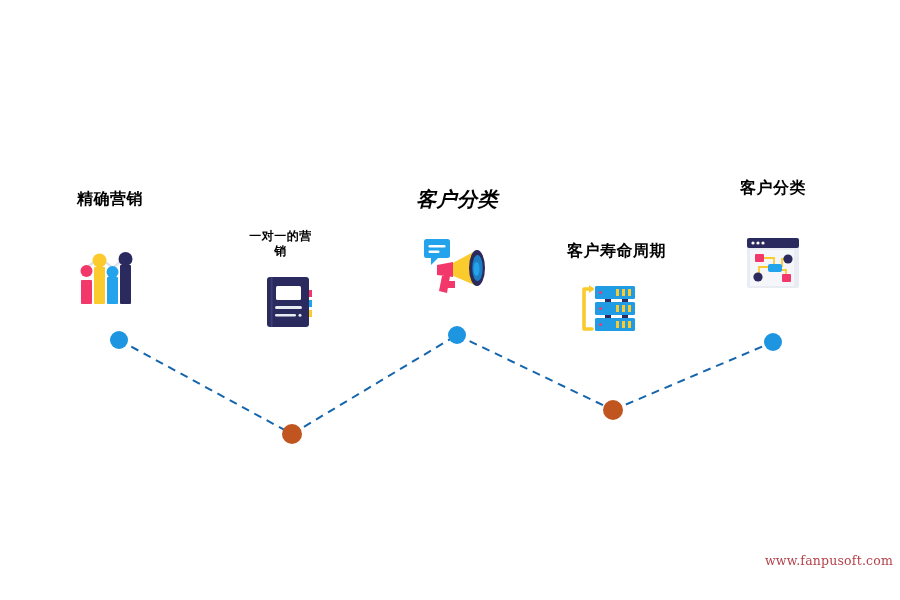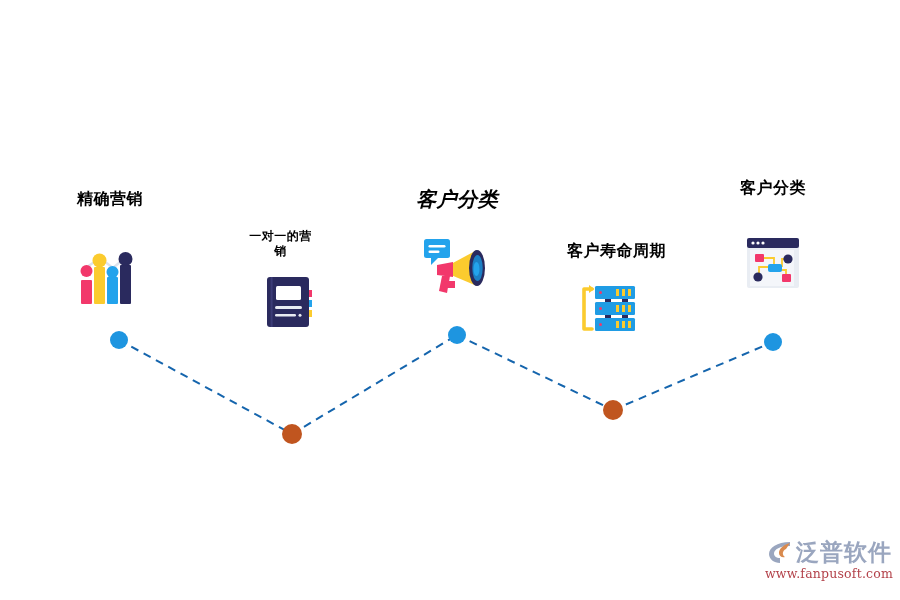--- a/index.html
+++ b/index.html
@@ -178,23 +178,16 @@
   <div id="label-layer" class="layer">
       <div class="node-label" style="left: 62px; top: 189px; width: 96px; font-size: 16px;">精确营销</div>
       <div class="node-label" style="left: 228px; top: 229px; width: 105px; font-size: 12px;">一对一的营
 销</div>
       <div class="node-label" style="left: 409px; top: 187px; width: 96px; font-size: 20px; font-style: italic;">客户分类</div>
       <div class="node-label" style="left: 554px; top: 241px; width: 125px; font-size: 16px;">客户寿命周期</div>
       <div class="node-label" style="left: 725px; top: 178px; width: 96px; font-size: 16px;">客户分类</div>
     </div>
 
   <div id="watermark">
-    <div class="wm-row">
-      <svg width="27" height="26" viewBox="0 0 27 26" xmlns="http://www.w3.org/2000/svg">
-        <path d="M24 3 C11 3 3 9 3 15 C3 20 8 24 14 24 L14 19 C10 19 8 17 8 14.5 C8 10.5 14 7 24 7 Z" fill="#9AA6BF"></path>
-        <path d="M24 4 C17 6 13 10 13 14 C13 17 16 19 19 18 C16 16 16 12 20 10 Z" fill="#D98A4E"></path>
-      </svg>
-      <span class="wm-text">泛普软件</span>
-    </div>
     <div class="wm-url">www.fanpusoft.com</div>
   </div>
 
 </div>
 
 </body></html>

